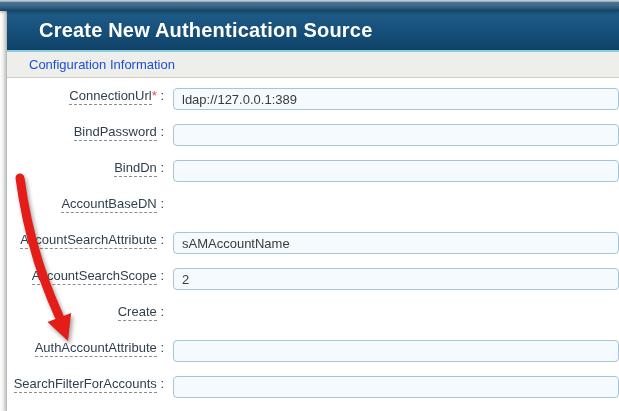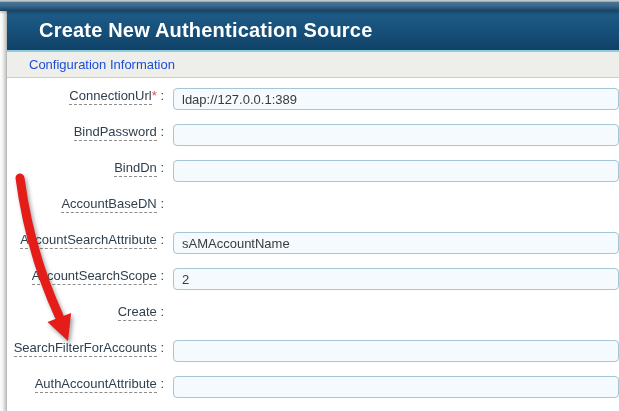--- a/index.html
+++ b/index.html
@@ -100,26 +100,26 @@
     <div class="row">
       <label class="lbl"><span class="lbl-text">AccountSearchScope</span><span class="req"></span><span> :</span></label>
       <input class="txt" value="2" style="">
     </div>
 
     <div class="row">
       <label class="lbl"><span class="lbl-text">Create</span><span class="req"></span><span> :</span></label>
     </div>
 
     <div class="row">
-      <label class="lbl"><span class="lbl-text">SearchFilterForAccounts</span><span class="req"></span><span> :</span></label>
+      <label class="lbl"><span class="lbl-text">AuthAccountAttribute</span><span class="req"></span><span> :</span></label>
       <input class="txt" value="" style="">
     </div>
 
     <div class="row">
-      <label class="lbl"><span class="lbl-text">AuthAccountAttribute</span><span class="req"></span><span> :</span></label>
+      <label class="lbl"><span class="lbl-text">SearchFilterForAccounts</span><span class="req"></span><span> :</span></label>
       <input class="txt" value="" style="">
     </div>
 
   </div>
 </div>
 
 <svg class="arrow-overlay" viewBox="0 0 619 411">
   <path d="M20,178 Q30,252 59,316" fill="none" stroke-width="9" stroke-linecap="round" stroke="#e41d19"></path>
   <polygon points="68,341 47.5,321.9 71.1,313.1" fill="#e41d19"></polygon>
 </svg>

